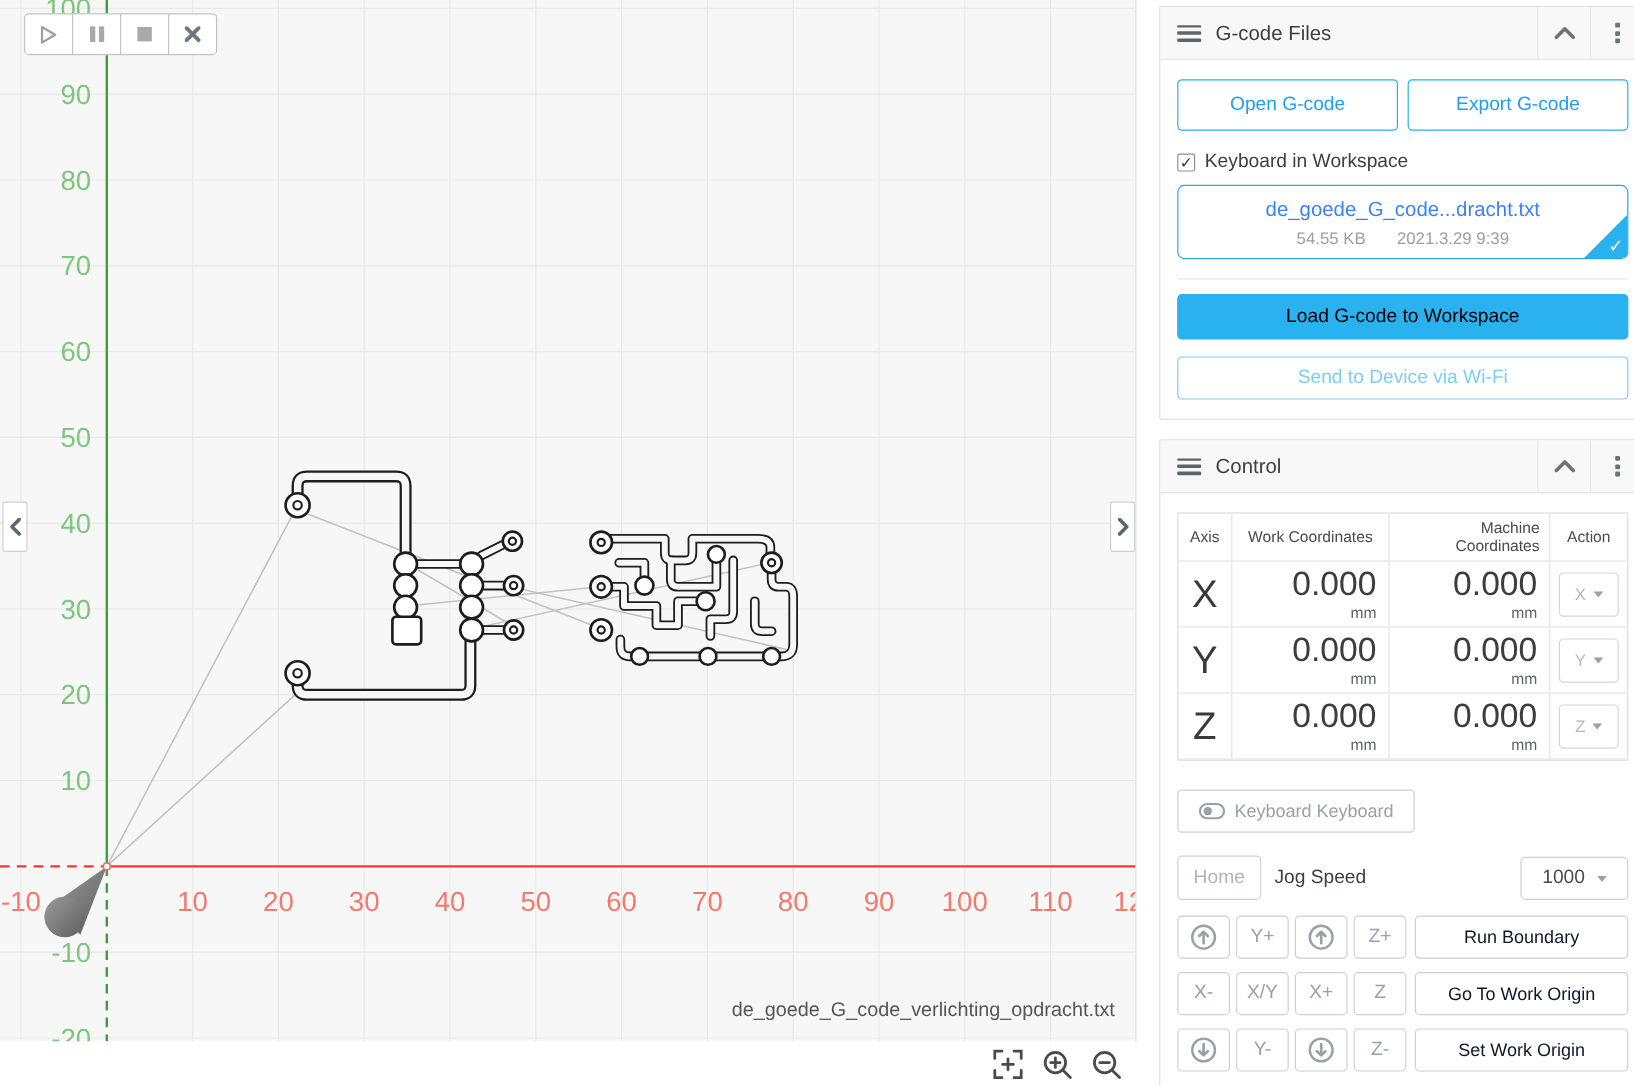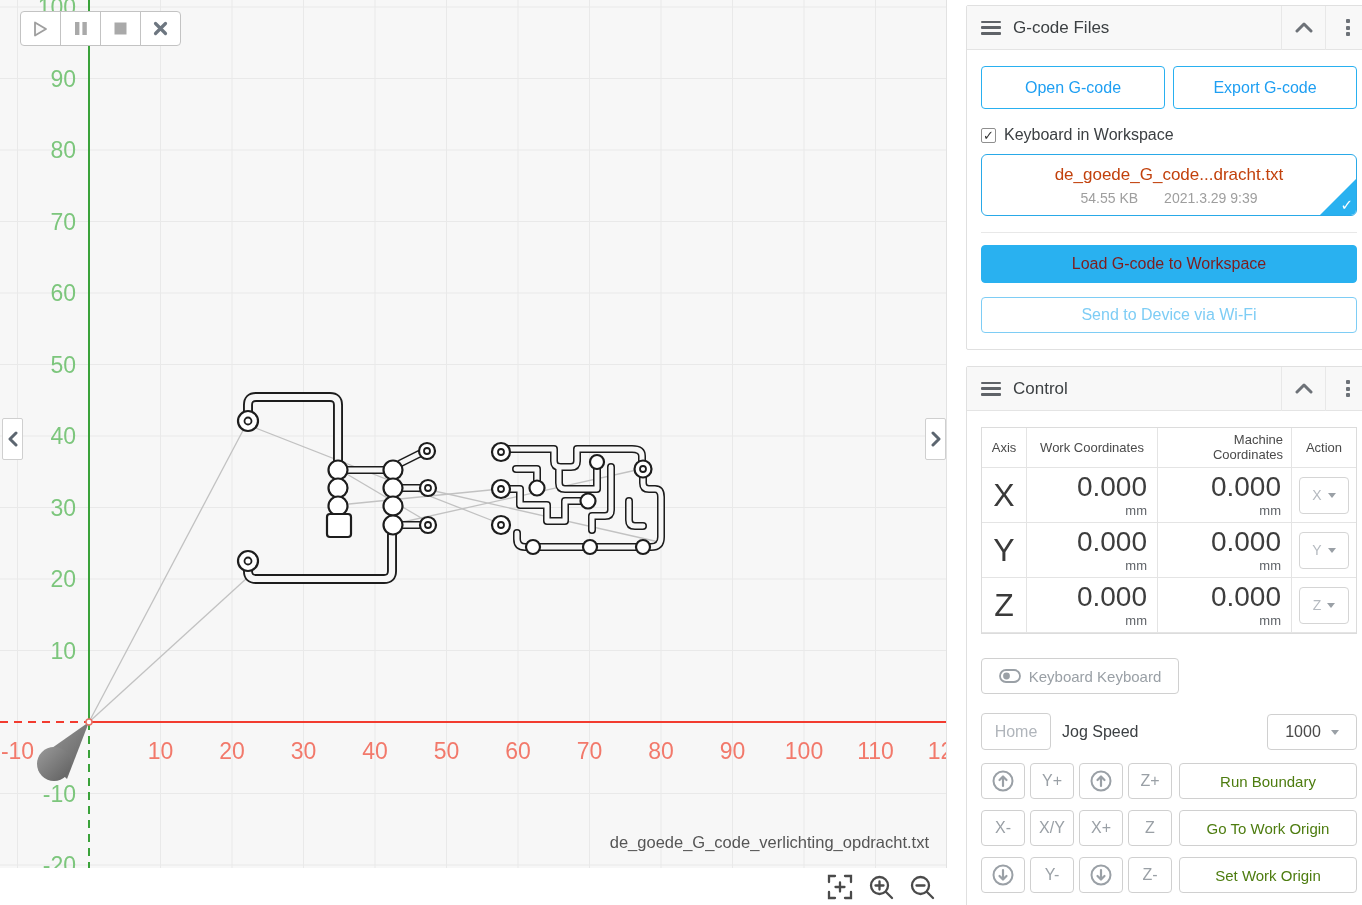--- a/index.html
+++ b/index.html
@@ -60,28 +60,28 @@
 
   .check-row { display:flex; align-items:center; gap:8px; margin-top:17px; cursor:pointer; }
   .checkbox { width:15px; height:15px; border:1px solid #8f8f8f; border-radius:2px; background:#fff;
               display:flex; align-items:center; justify-content:center;
               font-size:13px; font-weight:bold; color:#333; line-height:1; }
   .check-label { font-size:16px; color:#3c4043; }
 
   .file-card { position:relative; margin-top:10px; height:62px; border:1px solid #29a9e8;
                border-radius:6px; overflow:hidden; background:#fff;
                display:flex; flex-direction:column; align-items:center; justify-content:center; cursor:pointer; }
-  .file-name { font-size:17px; color:#c2410c; }
+  .file-name { font-size:17px; color:#3b82f6; }
   .file-meta { font-size:14px; color:#9e9e9e; margin-top:5px; display:flex; gap:26px; }
   .file-corner { position:absolute; right:0; bottom:0; width:0; height:0;
                  border-left:36px solid transparent; border-bottom:36px solid #29b1f0; }
   .file-check { position:absolute; right:3px; bottom:1px; color:#fff; font-size:15px; font-weight:bold; }
 
   .divider { height:1px; background:#e8e8e8; margin-top:16px; }
-  .btn-load { margin-top:12px; height:38px; background:#29b1f0; border:1px solid #29b1f0; color:#7f1d1d; }
+  .btn-load { margin-top:12px; height:38px; background:#29b1f0; border:1px solid #29b1f0; color:#000000; }
   .btn-send { margin-top:14px; height:36px; border:1px solid #7ecdf5; color:#7ecdf5;text-align:right; }
 
   
   .coord-table { border:1px solid #dcdcdc; display:grid; grid-template-columns:45px 131px 134px 1fr; }
   .ct-cell { border-right:1px solid #e4e4e4; border-bottom:1px solid #e4e4e4;
              display:flex; align-items:center; justify-content:center; }
   .ct-cell:nth-child(4n) { border-right:none; }
   .ct-head { height:40px; font-size:13px; color:#4a4a4a; }
   .ct-head.right { justify-content:flex-end; padding-right:8px; text-align:right; white-space:pre-line; line-height:1.15; }
   .ct-row  { height:55px; }
@@ -99,21 +99,21 @@
   .home-row { margin-top:19px; display:flex; align-items:center; }
   .btn-home { width:70px; height:37px; border:1px solid #d0d0d0; color:#b0b5bb; font-size:16px; }
   .jog-speed-label { font-size:16px; color:#3c4043; margin-left:11px; }
   .speed-drop { margin-left:auto; width:90px; height:36px; border:1px solid #d0d0d0; border-radius:4px;
                 display:flex; align-items:center; justify-content:center; gap:10px;
                 font-size:16px; color:#4a4a4a; background:#fff; cursor:pointer; }
   .jog-grid { margin-top:13px; display:grid; grid-template-columns:44px 44px 44px 44px 1fr;
               grid-auto-rows:36px; gap:11px 5px; }
   .jog-btn { border:1px solid #d0d0d0; border-radius:4px; background:#fff; color:#9aa0a6;
              font-size:16px; display:flex; align-items:center; justify-content:center; cursor:pointer; }
-  .jog-wide { margin-left:2px; font-size:15px; color:#4d7c0f; }
+  .jog-wide { margin-left:2px; font-size:15px; color:#0f172a; }
 
   svg { display:block; }
 </style>
 </head>
 <body>
 
 <div id="app">
 
   <div id="canvas-area">
     <svg id="grid-svg" width="947" height="868">

